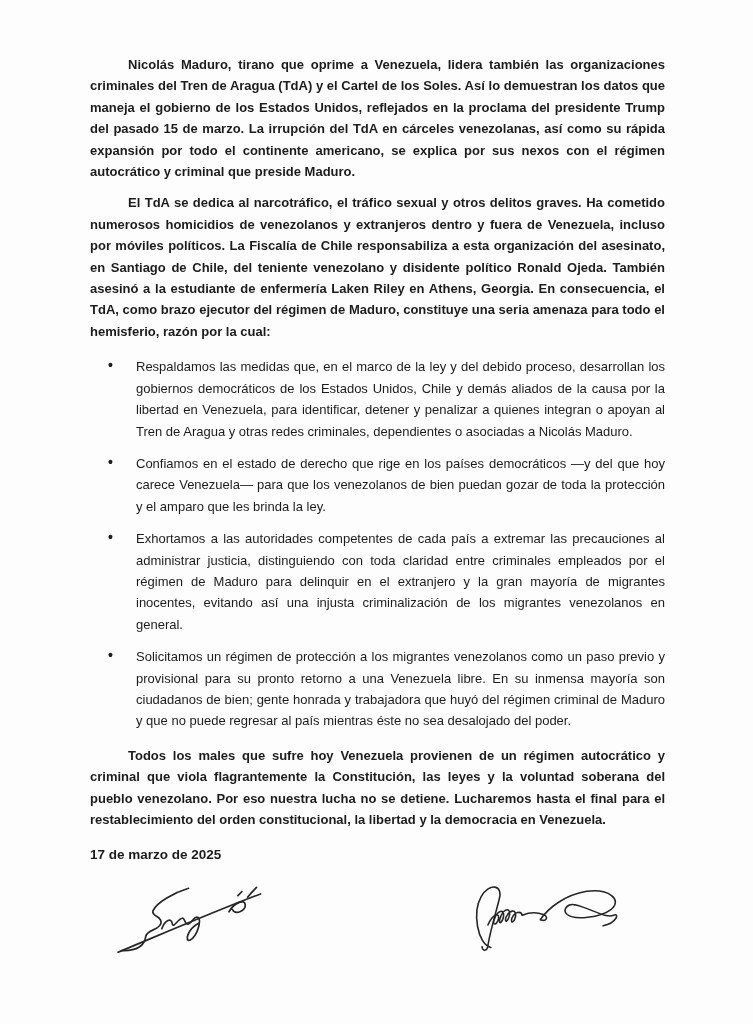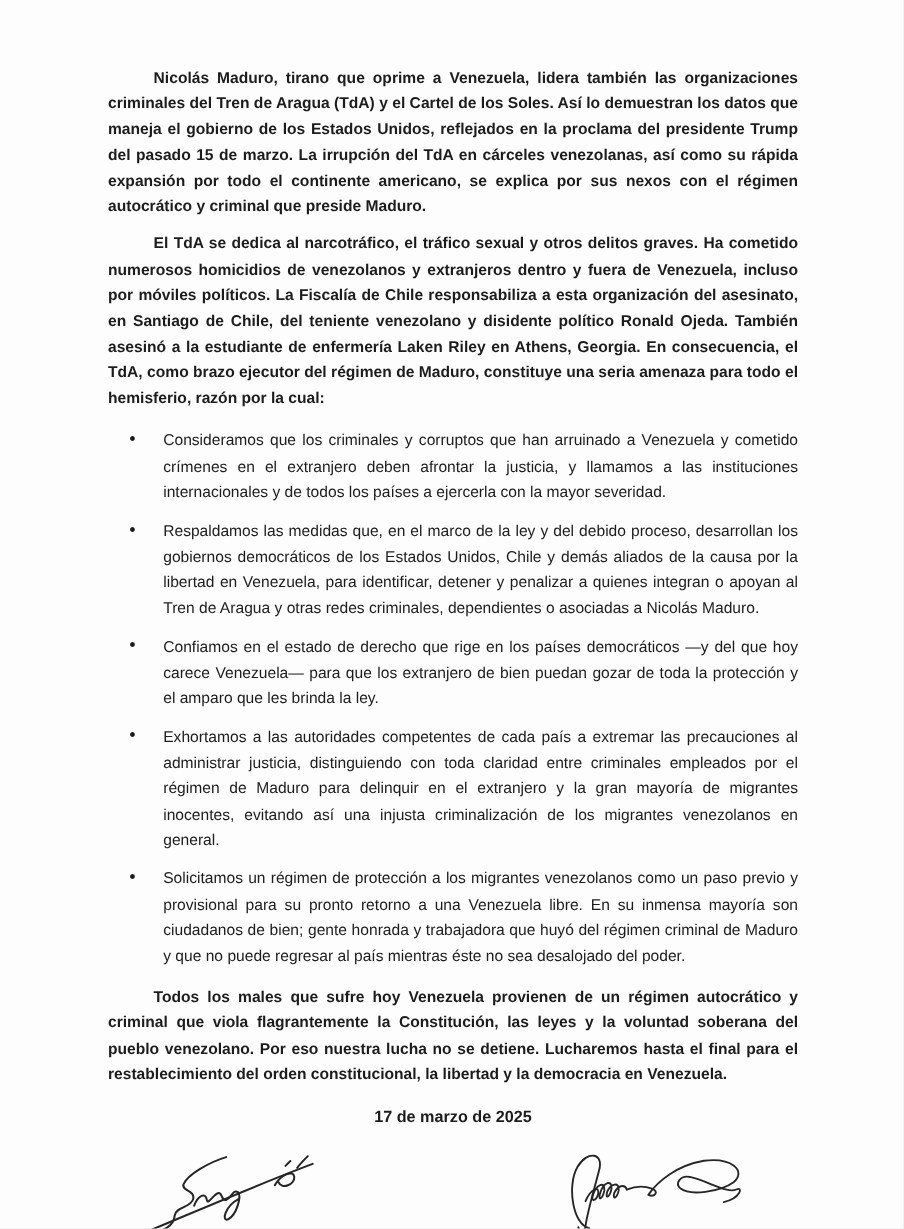--- a/index.html
+++ b/index.html
@@ -52,21 +52,21 @@
     left: -28px;
     top: -1px;
     font-size: 14px;
     font-weight: bold;
   }
   .closing {
     margin-top: 13px;
     margin-bottom: 0;
   }
   .date-line {
-    text-align: center;
+    text-align: left;
     font-size: 13.5px;
     font-weight: bold;
     margin: 17px 0 0 0;
   }
   .sig-row {
     position: relative;
     height: 150px;
     margin-top: 14px;
   }
   .sig-block {
@@ -99,23 +99,22 @@
 <body>
 
 <div class="page">
 
 
   <p class="para">Nicolás Maduro, tirano que oprime a Venezuela, lidera también las organizaciones criminales del Tren de Aragua (TdA) y el Cartel de los Soles. Así lo demuestran los datos que maneja el gobierno de los Estados Unidos, reflejados en la proclama del presidente Trump del pasado 15 de marzo. La irrupción del TdA en cárceles venezolanas, así como su rápida expansión por todo el continente americano, se explica por sus nexos con el régimen autocrático y criminal que preside Maduro.</p>
 
   <p class="para">El TdA se dedica al narcotráfico, el tráfico sexual y otros delitos graves. Ha cometido numerosos homicidios de venezolanos y extranjeros dentro y fuera de Venezuela, incluso por móviles políticos. La Fiscalía de Chile responsabiliza a esta organización del asesinato, en Santiago de Chile, del teniente venezolano y disidente político Ronald Ojeda. También asesinó a la estudiante de enfermería Laken Riley en Athens, Georgia. En consecuencia, el TdA, como brazo ejecutor del régimen de Maduro, constituye una seria amenaza para todo el hemisferio, razón por la cual:</p>
 
   <ul class="bullet-list">
-    <li class="bullet-item">Consideramos que los criminales y corruptos que han arruinado a Venezuela y cometido crímenes en el extranjero deben afrontar la justicia, y llamamos a las instituciones internacionales y de todos los países a ejercerla con la mayor severidad.</li>
     <li class="bullet-item">Respaldamos las medidas que, en el marco de la ley y del debido proceso, desarrollan los gobiernos democráticos de los Estados Unidos, Chile y demás aliados de la causa por la libertad en Venezuela, para identificar, detener y penalizar a quienes integran o apoyan al Tren de Aragua y otras redes criminales, dependientes o asociadas a Nicolás Maduro.</li>
-    <li class="bullet-item">Confiamos en el estado de derecho que rige en los países democráticos —y del que hoy carece Venezuela— para que los extranjero de bien puedan gozar de toda la protección y el amparo que les brinda la ley.</li>
+    <li class="bullet-item">Confiamos en el estado de derecho que rige en los países democráticos —y del que hoy carece Venezuela— para que los venezolanos de bien puedan gozar de toda la protección y el amparo que les brinda la ley.</li>
     <li class="bullet-item">Exhortamos a las autoridades competentes de cada país a extremar las precauciones al administrar justicia, distinguiendo con toda claridad entre criminales empleados por el régimen de Maduro para delinquir en el extranjero y la gran mayoría de migrantes inocentes, evitando así una injusta criminalización de los migrantes venezolanos en general.</li>
     <li class="bullet-item">Solicitamos un régimen de protección a los migrantes venezolanos como un paso previo y provisional para su pronto retorno a una Venezuela libre. En su inmensa mayoría son ciudadanos de bien; gente honrada y trabajadora que huyó del régimen criminal de Maduro y que no puede regresar al país mientras éste no sea desalojado del poder.</li>
   </ul>
 
   <p class="para closing">Todos los males que sufre hoy Venezuela provienen de un régimen autocrático y criminal que viola flagrantemente la Constitución, las leyes y la voluntad soberana del pueblo venezolano. Por eso nuestra lucha no se detiene. Lucharemos hasta el final para el restablecimiento del orden constitucional, la libertad y la democracia en Venezuela.</p>
 
   <p class="date-line">17 de marzo de 2025</p>
 
   <div class="sig-row">
 

